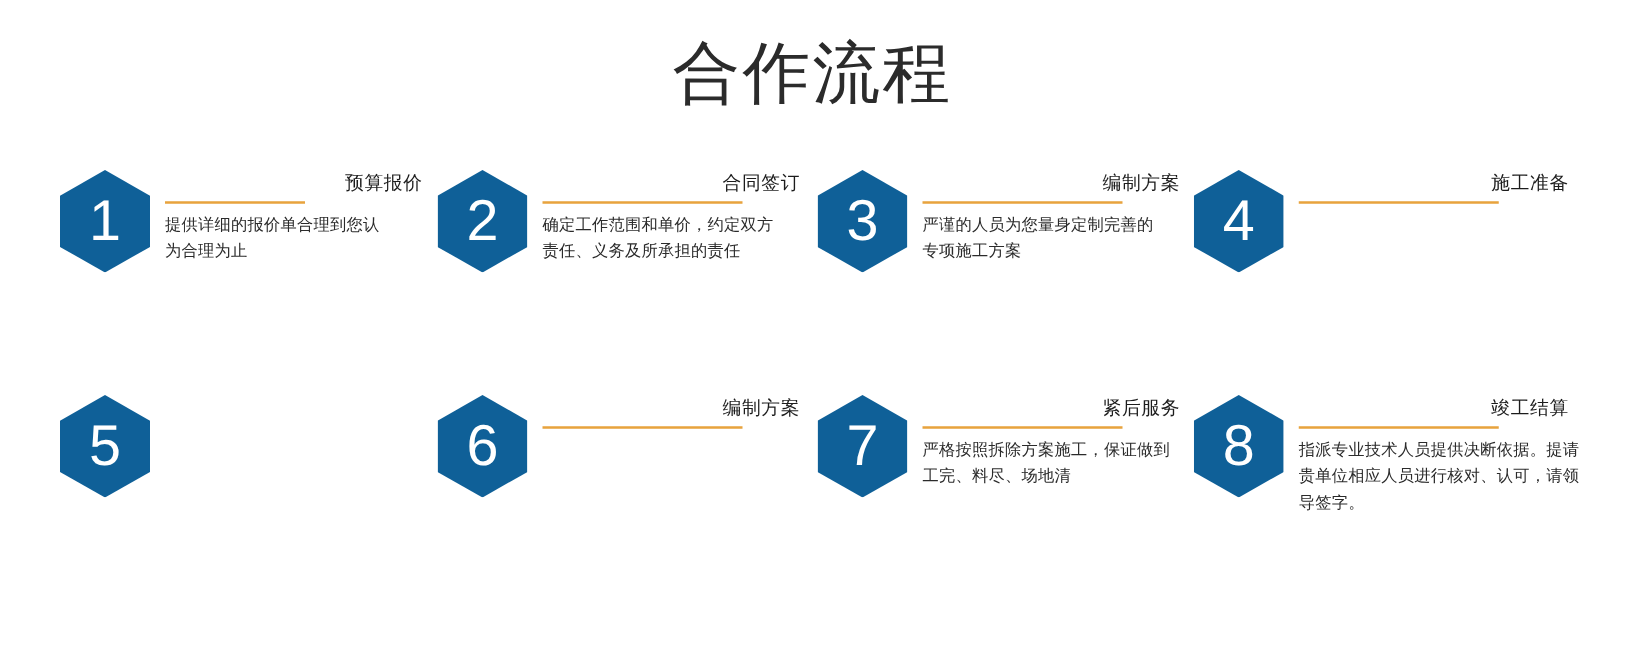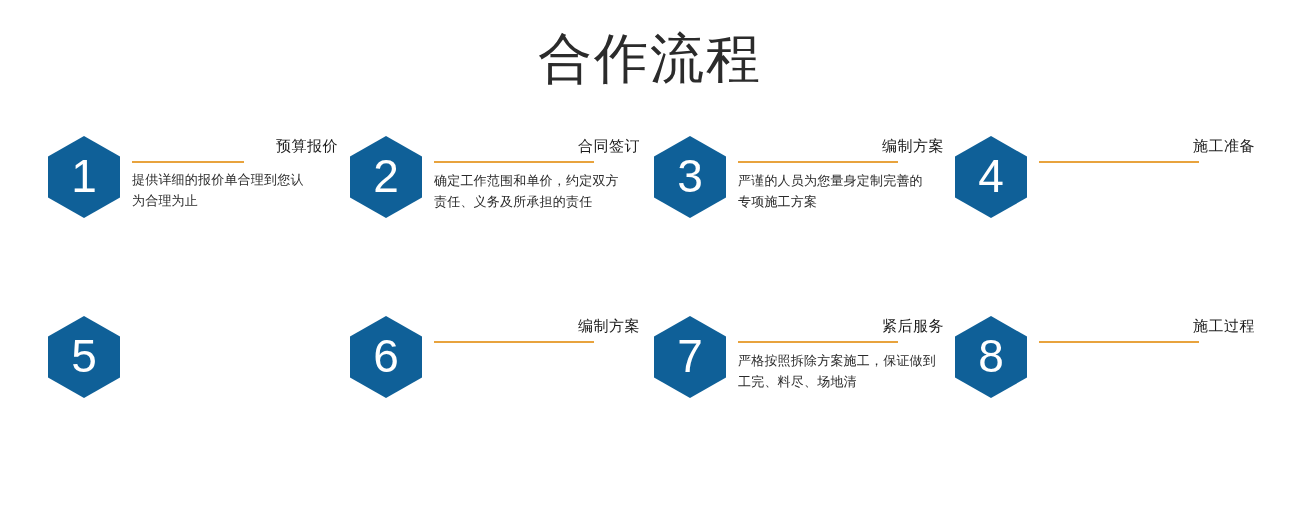--- a/index.html
+++ b/index.html
@@ -228,21 +228,22 @@
           <div class="step-desc">严格按照拆除方案施工，保证做到工完、料尽、场地清</div>
         </div>
       </div>
 
       <div class="step col-4 w-xwide">
         <div class="hex">
           <div class="hex-shape" style="background: rgb(15, 96, 152);"></div>
           <div class="hex-num">8</div>
         </div>
         <div class="step-text">
-          <div class="step-title">施工过程</div>
-          <div class="step-rule" style="background: rgb(232, 163, 61);"></div>
+          <div class="step-title">竣工结算</div>
+          <div class="step-rule" style="background: rgb(232, 163, 61);"></div>
+          <div class="step-desc">指派专业技术人员提供决断依据。提请贵单位相应人员进行核对、认可，请领导签字。</div>
         </div>
       </div>
 
     </div>
 
   </div>
 </div>
 
 </body></html>

